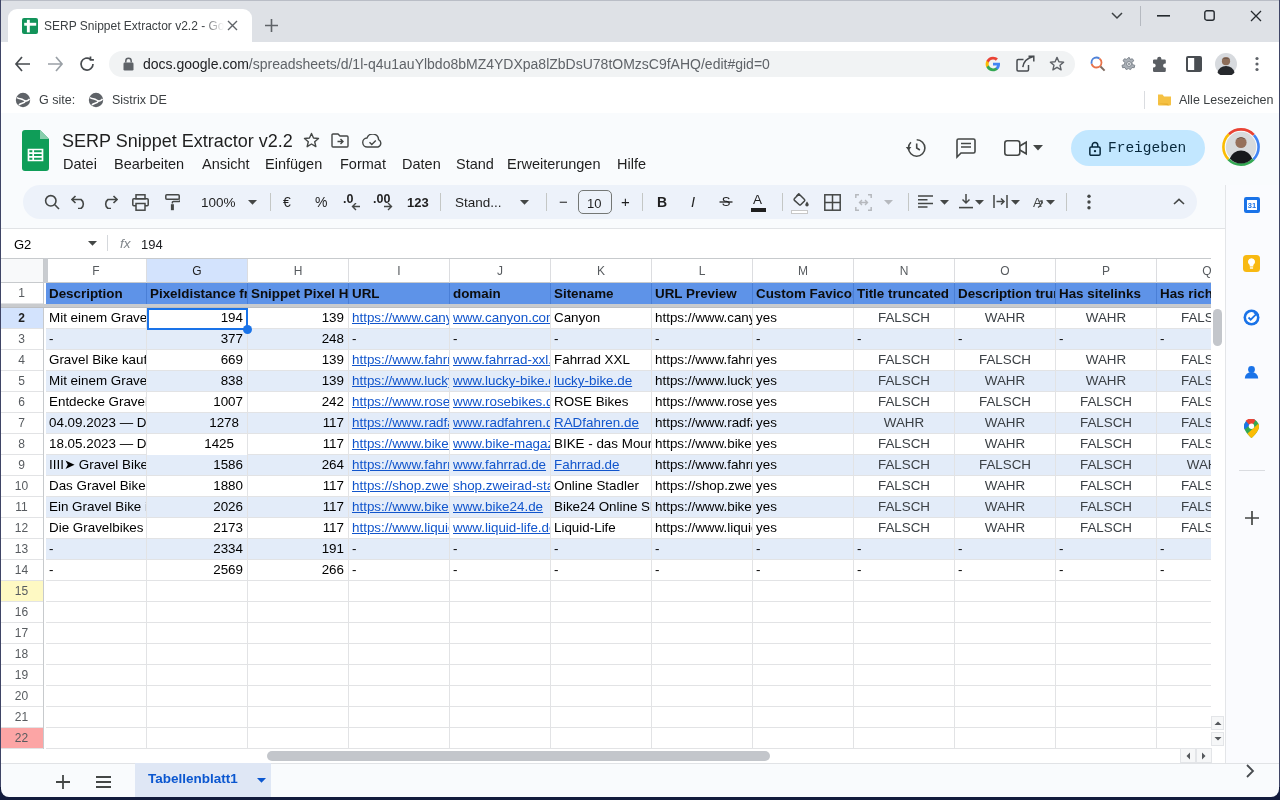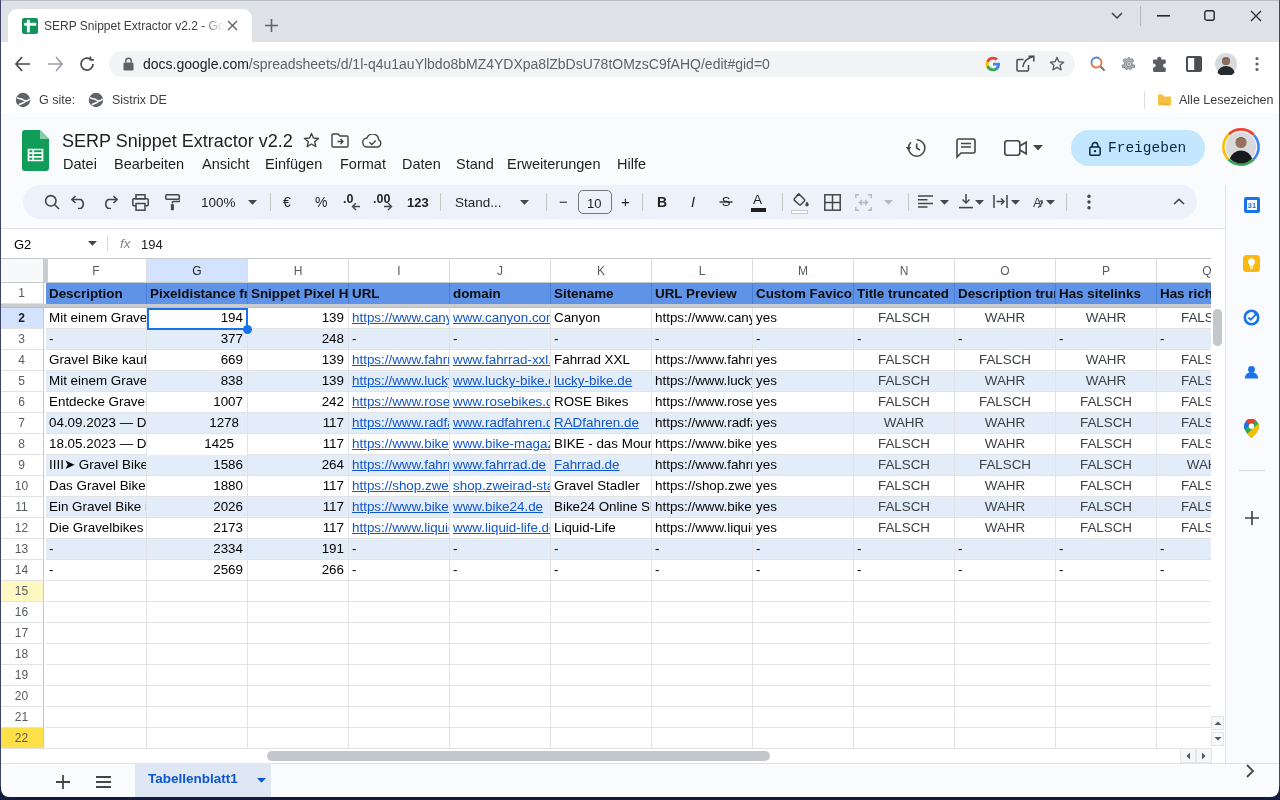--- a/index.html
+++ b/index.html
@@ -335,21 +335,21 @@
 <div style="position:absolute;left:0;top:235px;width:43px;height:21px;background:#fff;border-bottom:1px solid #e2e3e5;font-size:12px;color:#575b5f;font-weight:normal;text-align:center;line-height:20px;">12</div>
 <div style="position:absolute;left:0;top:256px;width:43px;height:21px;background:#fff;border-bottom:1px solid #e2e3e5;font-size:12px;color:#575b5f;font-weight:normal;text-align:center;line-height:20px;">13</div>
 <div style="position:absolute;left:0;top:277px;width:43px;height:21px;background:#fff;border-bottom:1px solid #e2e3e5;font-size:12px;color:#575b5f;font-weight:normal;text-align:center;line-height:20px;">14</div>
 <div style="position:absolute;left:0;top:298px;width:43px;height:21px;background:#fef9c3;border-bottom:1px solid #e2e3e5;font-size:12px;color:#575b5f;font-weight:normal;text-align:center;line-height:20px;">15</div>
 <div style="position:absolute;left:0;top:319px;width:43px;height:21px;background:#fff;border-bottom:1px solid #e2e3e5;font-size:12px;color:#575b5f;font-weight:normal;text-align:center;line-height:20px;">16</div>
 <div style="position:absolute;left:0;top:340px;width:43px;height:21px;background:#fff;border-bottom:1px solid #e2e3e5;font-size:12px;color:#575b5f;font-weight:normal;text-align:center;line-height:20px;">17</div>
 <div style="position:absolute;left:0;top:361px;width:43px;height:21px;background:#fff;border-bottom:1px solid #e2e3e5;font-size:12px;color:#575b5f;font-weight:normal;text-align:center;line-height:20px;">18</div>
 <div style="position:absolute;left:0;top:382px;width:43px;height:21px;background:#fff;border-bottom:1px solid #e2e3e5;font-size:12px;color:#575b5f;font-weight:normal;text-align:center;line-height:20px;">19</div>
 <div style="position:absolute;left:0;top:403px;width:43px;height:21px;background:#fff;border-bottom:1px solid #e2e3e5;font-size:12px;color:#575b5f;font-weight:normal;text-align:center;line-height:20px;">20</div>
 <div style="position:absolute;left:0;top:424px;width:43px;height:21px;background:#fff;border-bottom:1px solid #e2e3e5;font-size:12px;color:#575b5f;font-weight:normal;text-align:center;line-height:20px;">21</div>
-<div style="position:absolute;left:0;top:445px;width:43px;height:21px;background:#fde047;border-bottom:1px solid #e2e3e5;font-size:12px;color:#575b5f;font-weight:normal;text-align:center;line-height:20px;">22</div>
+<div style="position:absolute;left:0;top:445px;width:43px;height:21px;background:#fca5a5;border-bottom:1px solid #e2e3e5;font-size:12px;color:#575b5f;font-weight:normal;text-align:center;line-height:20px;">22</div>
 </div>
 <div class="ab" style="left:46px;top:283px;width:1165px;height:466px;overflow:hidden;">
 <div style="position:absolute;left:0;top:0;width:1165px;height:21px;background:#5e93e8;"></div>
 <div style="position:absolute;left:0px;top:0;width:101px;height:21px;border-right:1px solid #4a7fd6;overflow:hidden;font-size:13.4px;font-weight:bold;color:#0c0d0e;line-height:21px;padding-left:3px;white-space:pre;">Description</div>
 <div style="position:absolute;left:101px;top:0;width:101px;height:21px;border-right:1px solid #4a7fd6;overflow:hidden;font-size:13.4px;font-weight:bold;color:#0c0d0e;line-height:21px;padding-left:3px;white-space:pre;">Pixeldistance from Top</div>
 <div style="position:absolute;left:202px;top:0;width:101px;height:21px;border-right:1px solid #4a7fd6;overflow:hidden;font-size:13.4px;font-weight:bold;color:#0c0d0e;line-height:21px;padding-left:3px;white-space:pre;">Snippet Pixel Heigh</div>
 <div style="position:absolute;left:303px;top:0;width:101px;height:21px;border-right:1px solid #4a7fd6;overflow:hidden;font-size:13.4px;font-weight:bold;color:#0c0d0e;line-height:21px;padding-left:3px;white-space:pre;">URL</div>
 <div style="position:absolute;left:404px;top:0;width:101px;height:21px;border-right:1px solid #4a7fd6;overflow:hidden;font-size:13.4px;font-weight:bold;color:#0c0d0e;line-height:21px;padding-left:3px;white-space:pre;">domain</div>
 <div style="position:absolute;left:505px;top:0;width:101px;height:21px;border-right:1px solid #4a7fd6;overflow:hidden;font-size:13.4px;font-weight:bold;color:#0c0d0e;line-height:21px;padding-left:3px;white-space:pre;">Sitename</div>
 <div style="position:absolute;left:606px;top:0;width:101px;height:21px;border-right:1px solid #4a7fd6;overflow:hidden;font-size:13.4px;font-weight:bold;color:#0c0d0e;line-height:21px;padding-left:3px;white-space:pre;">URL Preview</div>
@@ -461,21 +461,21 @@
 <div style="position:absolute;left:808px;top:172px;width:101px;height:21px;border-right:1px solid #e2e3e5;border-bottom:1px solid #e2e3e5;overflow:hidden;font-size:13.4px;line-height:20px;white-space:pre;text-align:center;color:#3b4045;">FALSCH</div>
 <div style="position:absolute;left:909px;top:172px;width:101px;height:21px;border-right:1px solid #e2e3e5;border-bottom:1px solid #e2e3e5;overflow:hidden;font-size:13.4px;line-height:20px;white-space:pre;text-align:center;color:#3b4045;">FALSCH</div>
 <div style="position:absolute;left:1010px;top:172px;width:101px;height:21px;border-right:1px solid #e2e3e5;border-bottom:1px solid #e2e3e5;overflow:hidden;font-size:13.4px;line-height:20px;white-space:pre;text-align:center;color:#3b4045;">FALSCH</div>
 <div style="position:absolute;left:1111px;top:172px;width:101px;height:21px;border-right:1px solid #e2e3e5;border-bottom:1px solid #e2e3e5;overflow:hidden;font-size:13.4px;line-height:20px;white-space:pre;text-align:center;color:#3b4045;">WAHR</div>
 <div style="position:absolute;left:0;top:193px;width:1165px;height:21px;background:#ffffff;"></div>
 <div style="position:absolute;left:0px;top:193px;width:101px;height:21px;border-right:1px solid #e2e3e5;border-bottom:1px solid #e2e3e5;overflow:hidden;font-size:13.4px;line-height:20px;white-space:pre;padding-left:3px;color:#000;">Das Gravel Bike ist</div>
 <div style="position:absolute;left:101px;top:193px;width:101px;height:21px;border-right:1px solid #e2e3e5;border-bottom:1px solid #e2e3e5;overflow:hidden;font-size:13.4px;line-height:20px;white-space:pre;text-align:right;padding-right:4px;color:#000;">1880</div>
 <div style="position:absolute;left:202px;top:193px;width:101px;height:21px;border-right:1px solid #e2e3e5;border-bottom:1px solid #e2e3e5;overflow:hidden;font-size:13.4px;line-height:20px;white-space:pre;text-align:right;padding-right:4px;color:#000;">117</div>
 <div style="position:absolute;left:303px;top:193px;width:101px;height:21px;border-right:1px solid #e2e3e5;border-bottom:1px solid #e2e3e5;overflow:hidden;font-size:13.4px;line-height:20px;white-space:pre;padding-left:3px;"><span style="color:#1155cc;text-decoration:underline;">https://shop.zweirad-st.de</span></div>
 <div style="position:absolute;left:404px;top:193px;width:101px;height:21px;border-right:1px solid #e2e3e5;border-bottom:1px solid #e2e3e5;overflow:hidden;font-size:13.4px;line-height:20px;white-space:pre;padding-left:3px;"><span style="color:#1155cc;text-decoration:underline;">shop.zweirad-stadler.de</span></div>
-<div style="position:absolute;left:505px;top:193px;width:101px;height:21px;border-right:1px solid #e2e3e5;border-bottom:1px solid #e2e3e5;overflow:hidden;font-size:13.4px;line-height:20px;white-space:pre;padding-left:3px;color:#000;">Gravel Stadler</div>
+<div style="position:absolute;left:505px;top:193px;width:101px;height:21px;border-right:1px solid #e2e3e5;border-bottom:1px solid #e2e3e5;overflow:hidden;font-size:13.4px;line-height:20px;white-space:pre;padding-left:3px;color:#000;">Online Stadler</div>
 <div style="position:absolute;left:606px;top:193px;width:101px;height:21px;border-right:1px solid #e2e3e5;border-bottom:1px solid #e2e3e5;overflow:hidden;font-size:13.4px;line-height:20px;white-space:pre;padding-left:3px;color:#000;">https://shop.zweirad-st.de</div>
 <div style="position:absolute;left:707px;top:193px;width:101px;height:21px;border-right:1px solid #e2e3e5;border-bottom:1px solid #e2e3e5;overflow:hidden;font-size:13.4px;line-height:20px;white-space:pre;padding-left:3px;color:#000;">yes</div>
 <div style="position:absolute;left:808px;top:193px;width:101px;height:21px;border-right:1px solid #e2e3e5;border-bottom:1px solid #e2e3e5;overflow:hidden;font-size:13.4px;line-height:20px;white-space:pre;text-align:center;color:#3b4045;">FALSCH</div>
 <div style="position:absolute;left:909px;top:193px;width:101px;height:21px;border-right:1px solid #e2e3e5;border-bottom:1px solid #e2e3e5;overflow:hidden;font-size:13.4px;line-height:20px;white-space:pre;text-align:center;color:#3b4045;">WAHR</div>
 <div style="position:absolute;left:1010px;top:193px;width:101px;height:21px;border-right:1px solid #e2e3e5;border-bottom:1px solid #e2e3e5;overflow:hidden;font-size:13.4px;line-height:20px;white-space:pre;text-align:center;color:#3b4045;">FALSCH</div>
 <div style="position:absolute;left:1111px;top:193px;width:101px;height:21px;border-right:1px solid #e2e3e5;border-bottom:1px solid #e2e3e5;overflow:hidden;font-size:13.4px;line-height:20px;white-space:pre;text-align:center;color:#3b4045;">FALSCH</div>
 <div style="position:absolute;left:0;top:214px;width:1165px;height:21px;background:#e3ecf9;"></div>
 <div style="position:absolute;left:0px;top:214px;width:101px;height:21px;border-right:1px solid #e2e3e5;border-bottom:1px solid #e2e3e5;overflow:hidden;font-size:13.4px;line-height:20px;white-space:pre;padding-left:3px;color:#000;">Ein Gravel Bike ist</div>
 <div style="position:absolute;left:101px;top:214px;width:101px;height:21px;border-right:1px solid #e2e3e5;border-bottom:1px solid #e2e3e5;overflow:hidden;font-size:13.4px;line-height:20px;white-space:pre;text-align:right;padding-right:4px;color:#000;">2026</div>
 <div style="position:absolute;left:202px;top:214px;width:101px;height:21px;border-right:1px solid #e2e3e5;border-bottom:1px solid #e2e3e5;overflow:hidden;font-size:13.4px;line-height:20px;white-space:pre;text-align:right;padding-right:4px;color:#000;">117</div>

